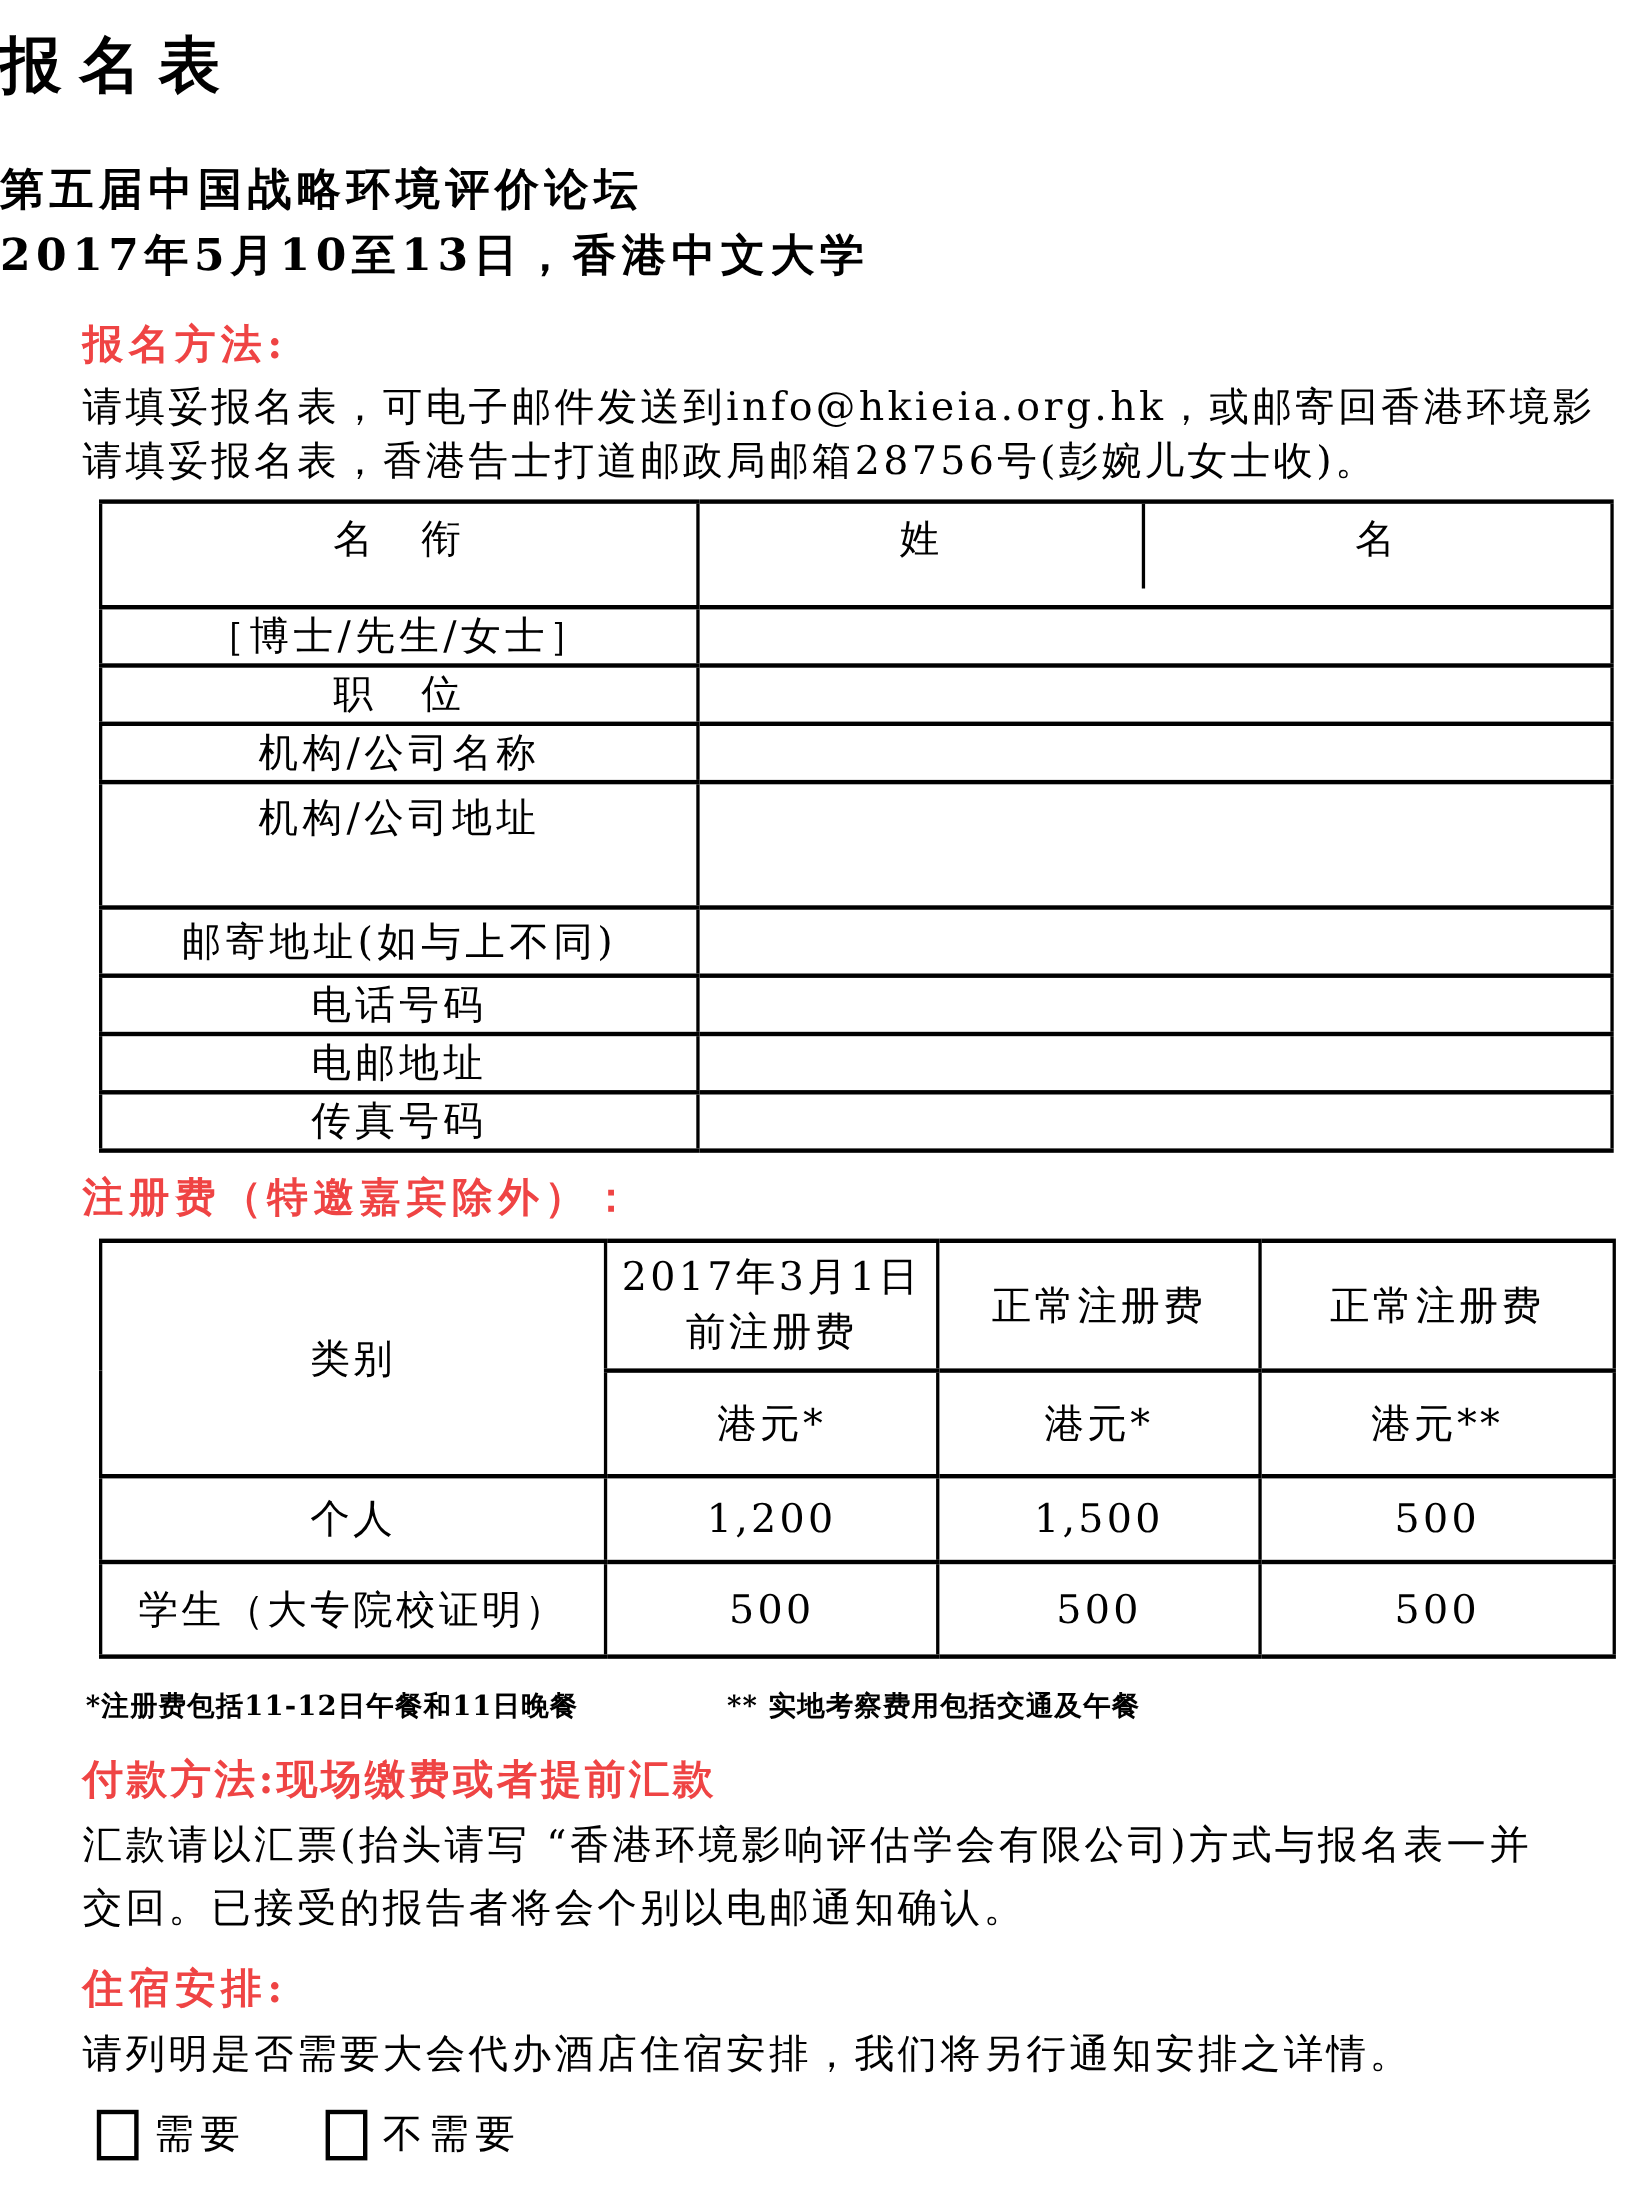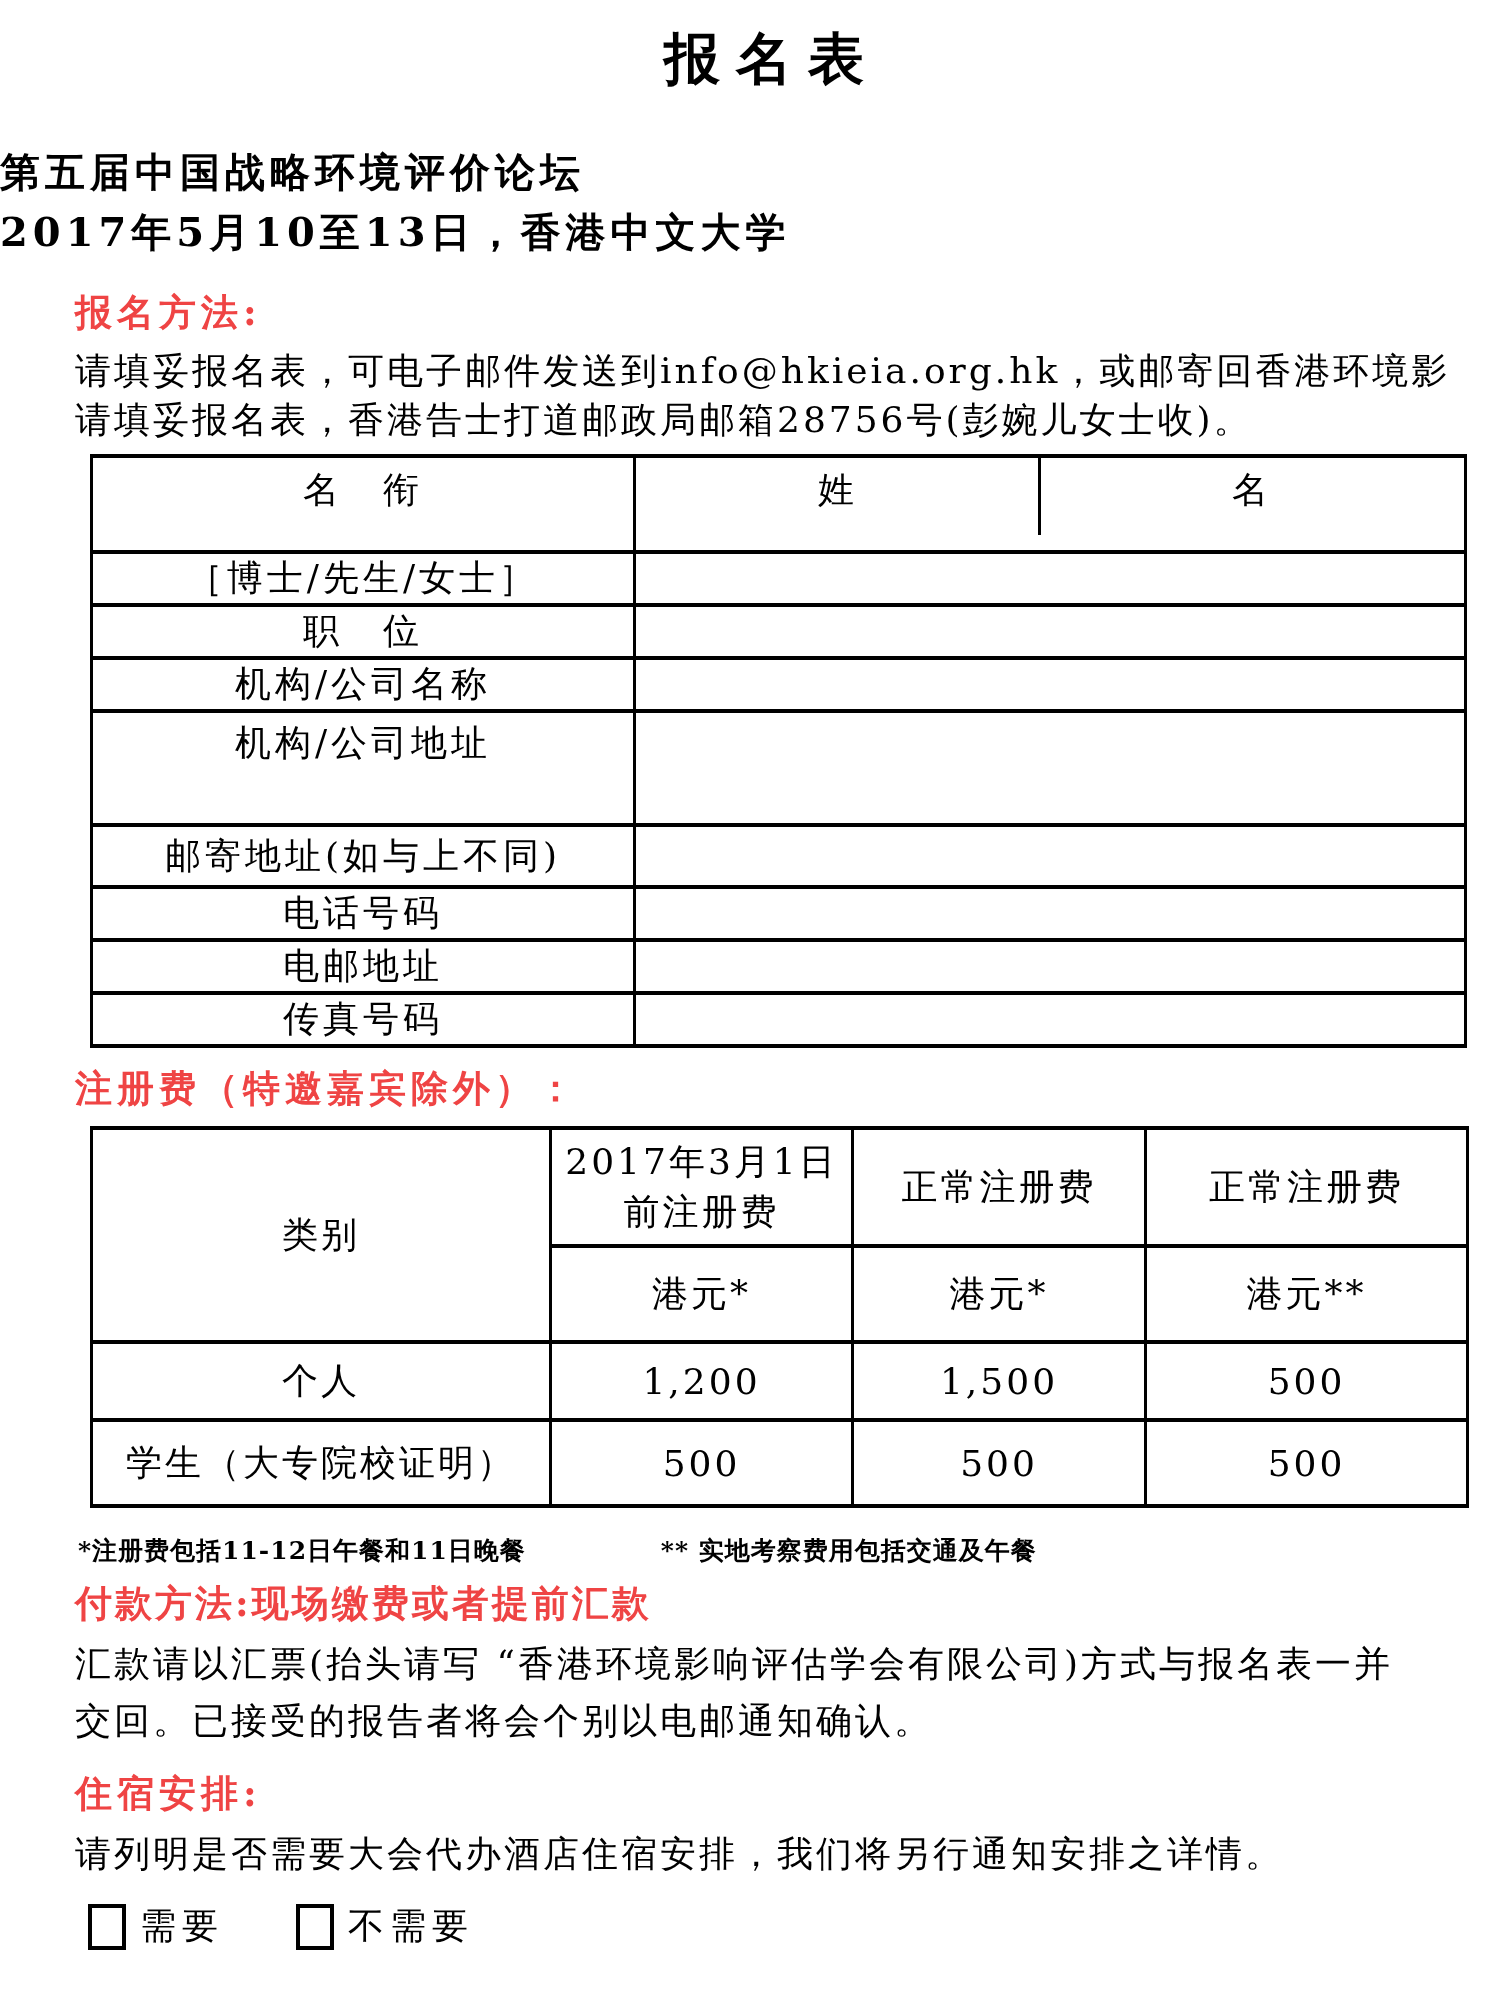--- a/index.html
+++ b/index.html
@@ -7,24 +7,22 @@
     position:relative;
     width:1500px;height:2000px;
     background:#ffffff;
     overflow:hidden;
     font-family:"DejaVu Serif","Liberation Serif",serif;
     color:#000;
   }
   
   .doc-title{
     padding-top:22px;
-    text-align:center;
     font-size:56px;font-weight:bold;
     letter-spacing:16px;
-    padding-left:44px;
   }
   .subtitle-block{
     margin-top:44px;
     font-size:40px;font-weight:bold;
     line-height:60px;
     letter-spacing:5px;
   }
   .sec-head{
     margin-left:75px;
     font-size:37px;font-weight:bold;
@@ -99,21 +97,21 @@
   .t2 .two-line{line-height:50px;}
   
   .footnotes{
     margin:26px 0 0 78px;
     font-size:25px;font-weight:bold;
     letter-spacing:1px;
     display:flex;
   }
   .footnotes .fn2{margin-left:135px;}
   
-  #pay-head{margin-top:12px;letter-spacing:3px;}
+  #pay-head{margin-top:26px;letter-spacing:3px;}
   #pay-para{margin-top:6px;line-height:57px;}
   #acc-head{margin-top:20px;}
   #acc-para{margin-top:10px;}
   .options{
     margin:24px 0 0 88px;
     display:flex;align-items:center;
     font-size:36px;letter-spacing:6px;
   }
   .checkbox{
     display:inline-block;

